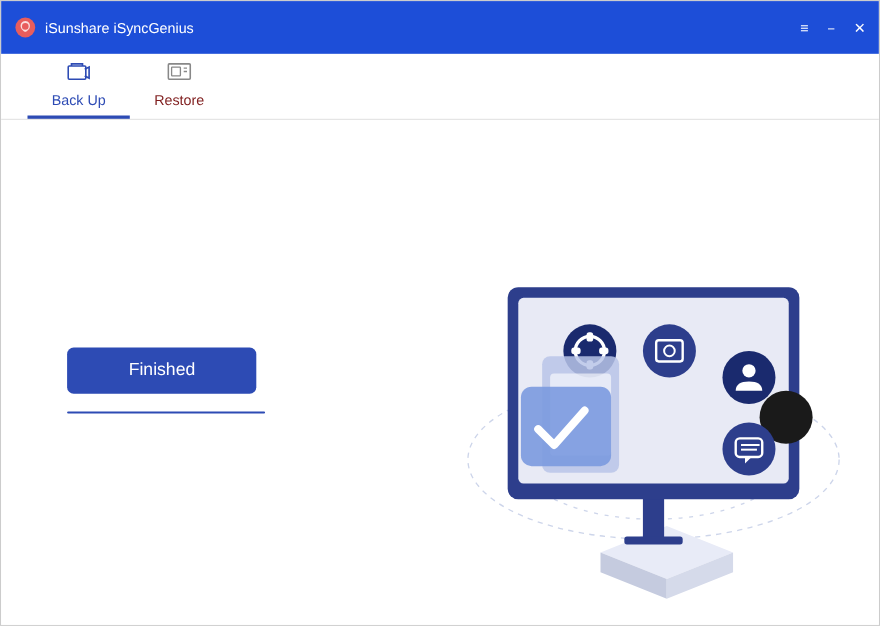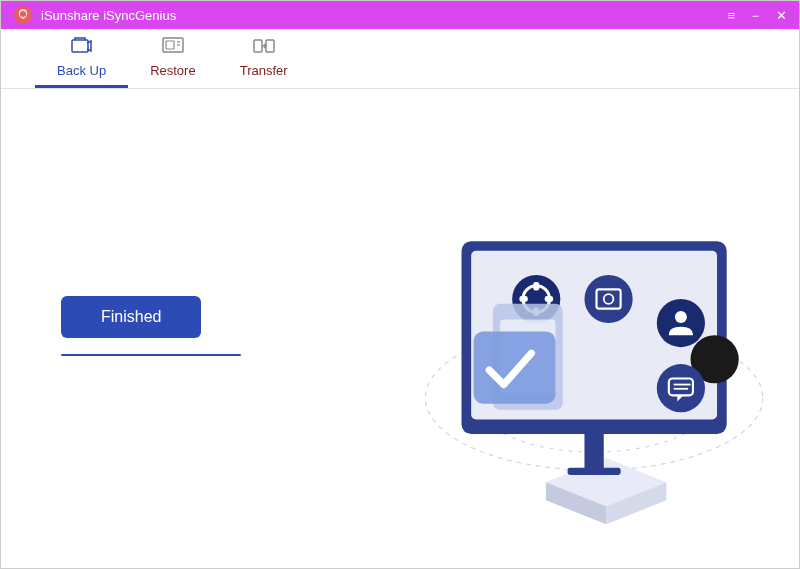--- a/index.html
+++ b/index.html
@@ -8,22 +8,22 @@
       width: 800px;
       height: 569px;
       font-family: 'Segoe UI', Arial, sans-serif;
       overflow: hidden;
       background: #fff;
       border: 1px solid #ccc;
     }
 
     
     .title-bar {
-      background: #d946ef;
-      height: 28px;
+      background: #1d4ed8;
+      height: 48px;
       display: flex;
       align-items: center;
       padding: 0 12px;
       color: #fff;
       user-select: none;
     }
 
     .title-bar-logo {
       width: 20px;
       height: 20px;
@@ -50,21 +50,21 @@
       line-height: 1;
     }
 
     
     .nav-bar {
       background: #fff;
       border-bottom: 1px solid #e0e0e0;
       display: flex;
       align-items: stretch;
       height: 60px;
-      padding: 0 34px;
+      padding: 0 24px;
     }
 
     .nav-tab {
       display: flex;
       flex-direction: column;
       align-items: center;
       justify-content: center;
       padding: 0 22px;
       cursor: pointer;
       position: relative;
@@ -107,21 +107,21 @@
       font-weight: 700;
       color: #1a1a1a;
       margin-bottom: 24px;
     }
 
     .finished-btn {
       background: #2d4bb4;
       color: #fff;
       border: none;
       border-radius: 6px;
-      padding: 12px 40px;
+      padding: 12px 56px;
       font-size: 16px;
       font-weight: 500;
       cursor: pointer;
       display: block;
       margin-bottom: 16px;
     }
 
     .divider-line {
       width: 180px;
       height: 2px;
@@ -177,31 +177,20 @@
     <span class="nav-tab-icon">
       <svg width="22" height="18" viewBox="0 0 22 18">
         <rect x="1" y="2" width="20" height="14" rx="1" fill="none" stroke="#888" stroke-width="1.5"></rect>
         <rect x="4" y="5" width="8" height="8" rx="0.5" fill="none" stroke="#888" stroke-width="1.2"></rect>
         <line x1="15" y1="6" x2="18" y2="6" stroke="#888" stroke-width="1.2"></line>
         <line x1="15" y1="9" x2="18" y2="9" stroke="#888" stroke-width="1.2"></line>
       </svg>
     </span>
     <span>Restore</span>
   </div>
-  <div class="nav-tab">
-    <span class="nav-tab-icon">
-      <svg width="22" height="18" viewBox="0 0 22 18">
-        <rect x="1" y="4" width="8" height="12" rx="1" fill="none" stroke="#888" stroke-width="1.5"></rect>
-        <rect x="13" y="4" width="8" height="12" rx="1" fill="none" stroke="#888" stroke-width="1.5"></rect>
-        <path d="M9 10 L13 10" stroke="#888" stroke-width="1.5"></path>
-        <path d="M11 8 L13 10 L11 12" fill="none" stroke="#888" stroke-width="1.2"></path>
-      </svg>
-    </span>
-    <span>Transfer</span>
-  </div>
 </div>
 
 <div class="main-content">
 
   <div class="left-panel">
     <button class="finished-btn">Finished</button>
     <div class="divider-line"></div>
   </div>
 
   <div class="right-panel">

